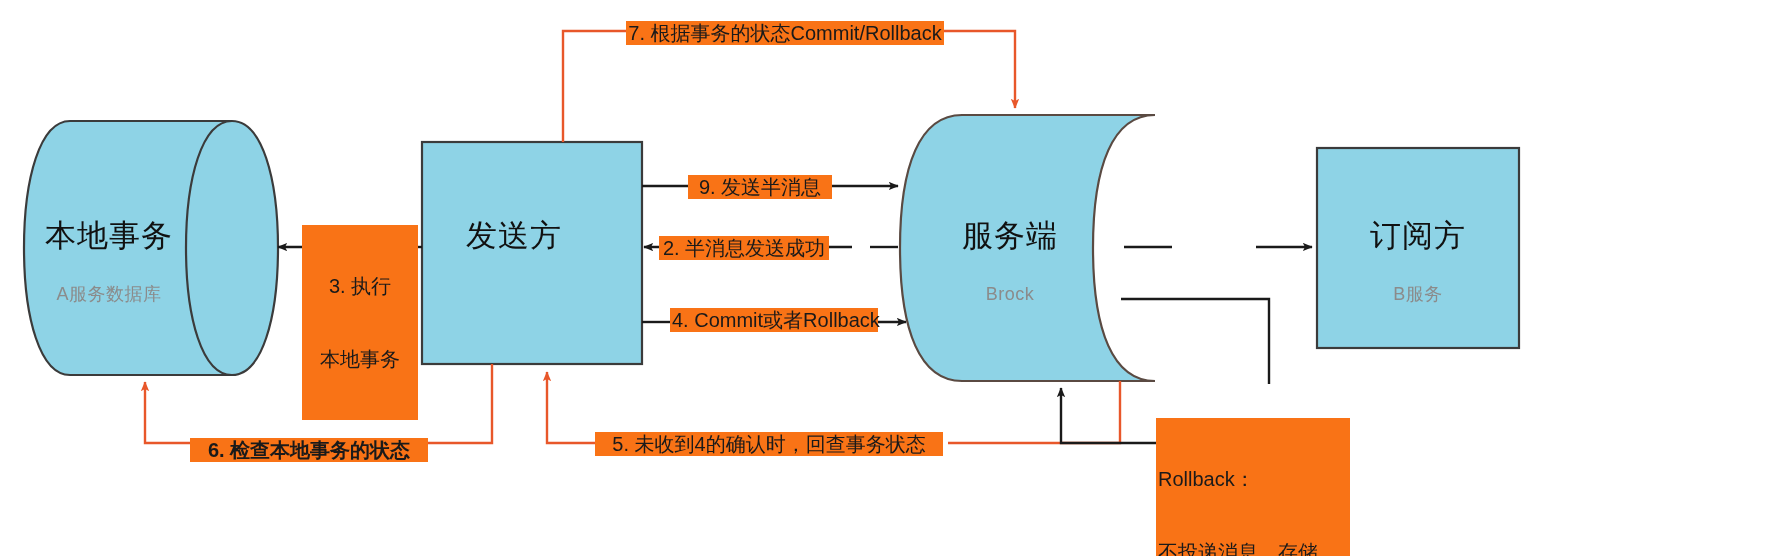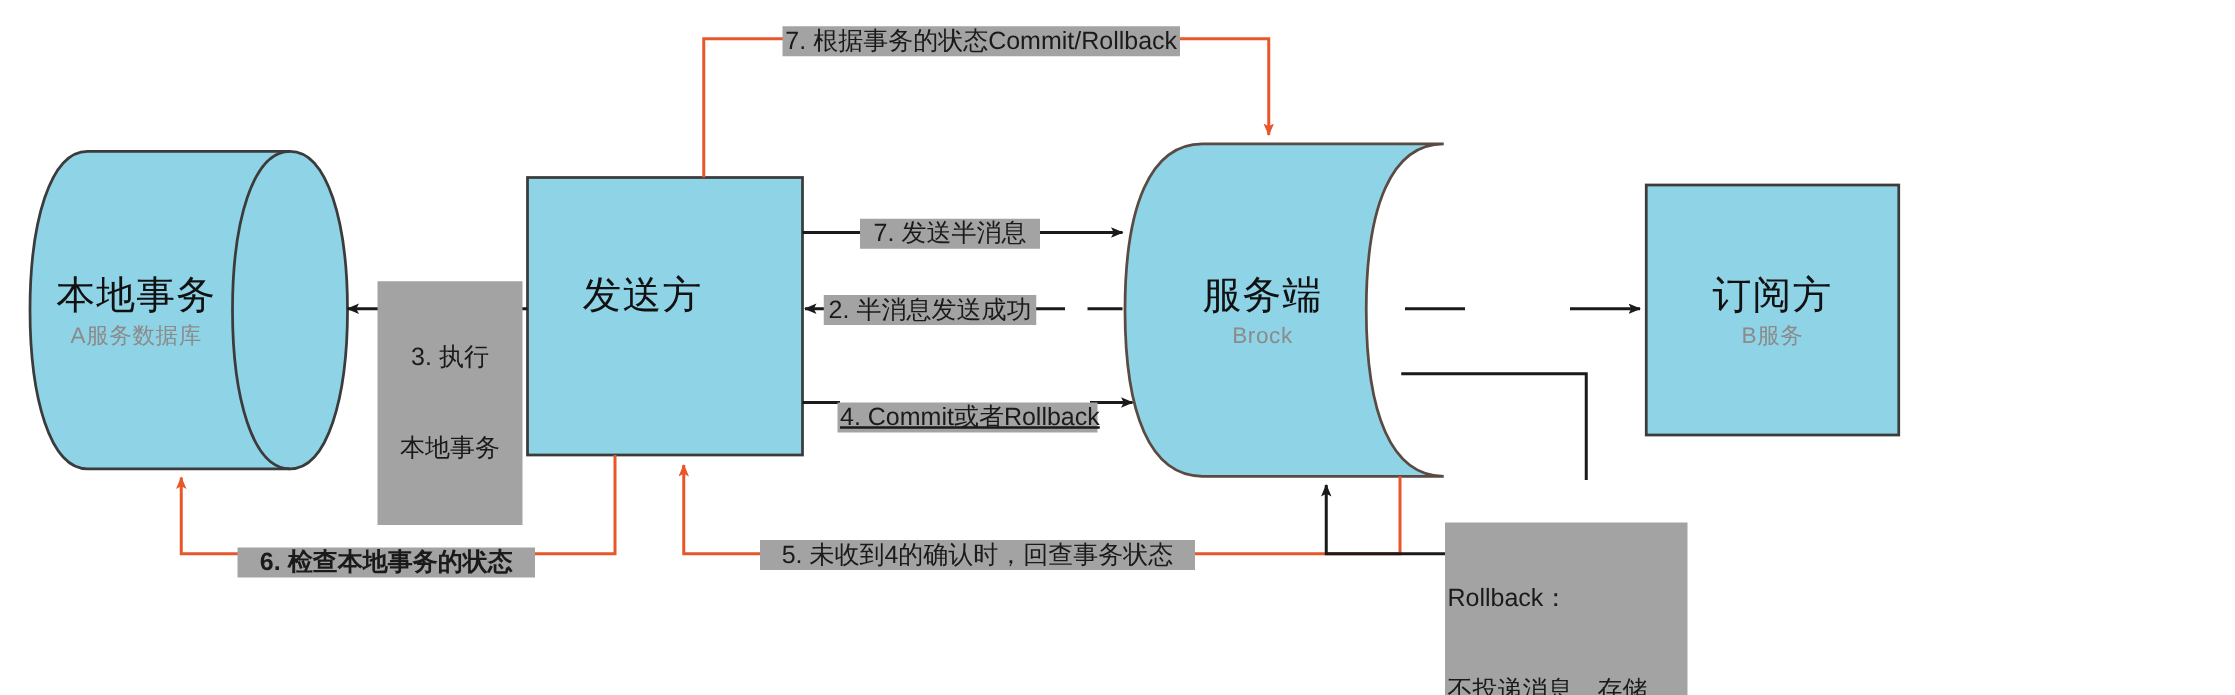--- a/index.html
+++ b/index.html
@@ -29,30 +29,30 @@
   }
   .node-title {
     font-size: 31px;
     color: #111111;
     font-weight: 400;
     letter-spacing: 1px;
   }
   .node-sub {
     font-size: 18px;
     color: #8b8b8b;
-    margin-top: 3px;
+    margin-top: 29px;
     letter-spacing: 0.5px;
   }
   .edge-label {
     position: absolute;
     font-size: 20px;
     color: #1a1a1a;
     white-space: pre;
     line-height: 1.22;
-    background: #a3a3a3;
+    background: #f97316;
     padding: 0 2px;
     pointer-events: none;
   }
   .edge-label.center { text-align: center; }
   .edge-label.left { text-align: left; }
 </style>
 </head>
 <body>
 
 <div id="canvas">
@@ -160,32 +160,32 @@
   <div class="node-label" style="left:1317px; top:218px; width:202px;">
     <div class="node-title">订阅方</div>
     <div class="node-sub">B服务</div>
   </div>
 
   <div class="node-label" style="left:920px; top:218px; width:180px;">
     <div class="node-title">服务端</div>
     <div class="node-sub">Brock</div>
   </div>
 
-  <div class="edge-label center" style="left:688px; top:175px; width:140px;">7. 发送半消息</div>
+  <div class="edge-label center" style="left:688px; top:175px; width:140px;">9. 发送半消息</div>
 
   <div class="edge-label center" style="left:659px; top:236px; width:166px;">2. 半消息发送成功</div>
 
   <div class="edge-label center" style="left:302px; top:225px; width:112px;">
     <div>3. 执行</div>
     <div>本地事务</div>
   </div>
 
-  <div class="edge-label center" style="left:670px; top:322px; width:204px;text-decoration:underline;">4. Commit或者Rollback</div>
+  <div class="edge-label center" style="left:670px; top:308px; width:204px;">4. Commit或者Rollback</div>
 
-  <div class="edge-label center" style="left:608px; top:432px; width:344px;">5. 未收到4的确认时，回查事务状态</div>
+  <div class="edge-label center" style="left:595px; top:432px; width:344px;">5. 未收到4的确认时，回查事务状态</div>
 
   <div class="edge-label center" style="left:190px; top:438px; width:234px;font-weight:bold;">6. 检查本地事务的状态</div>
 
   <div class="edge-label center" style="left:626px; top:21px; width:314px;">7. 根据事务的状态Commit/Rollback</div>
 
 
   <div class="edge-label left" style="left:1156px; top:418px; width:190px;">
     <div>Rollback：</div>
     <div>不投递消息，存储</div>
     

